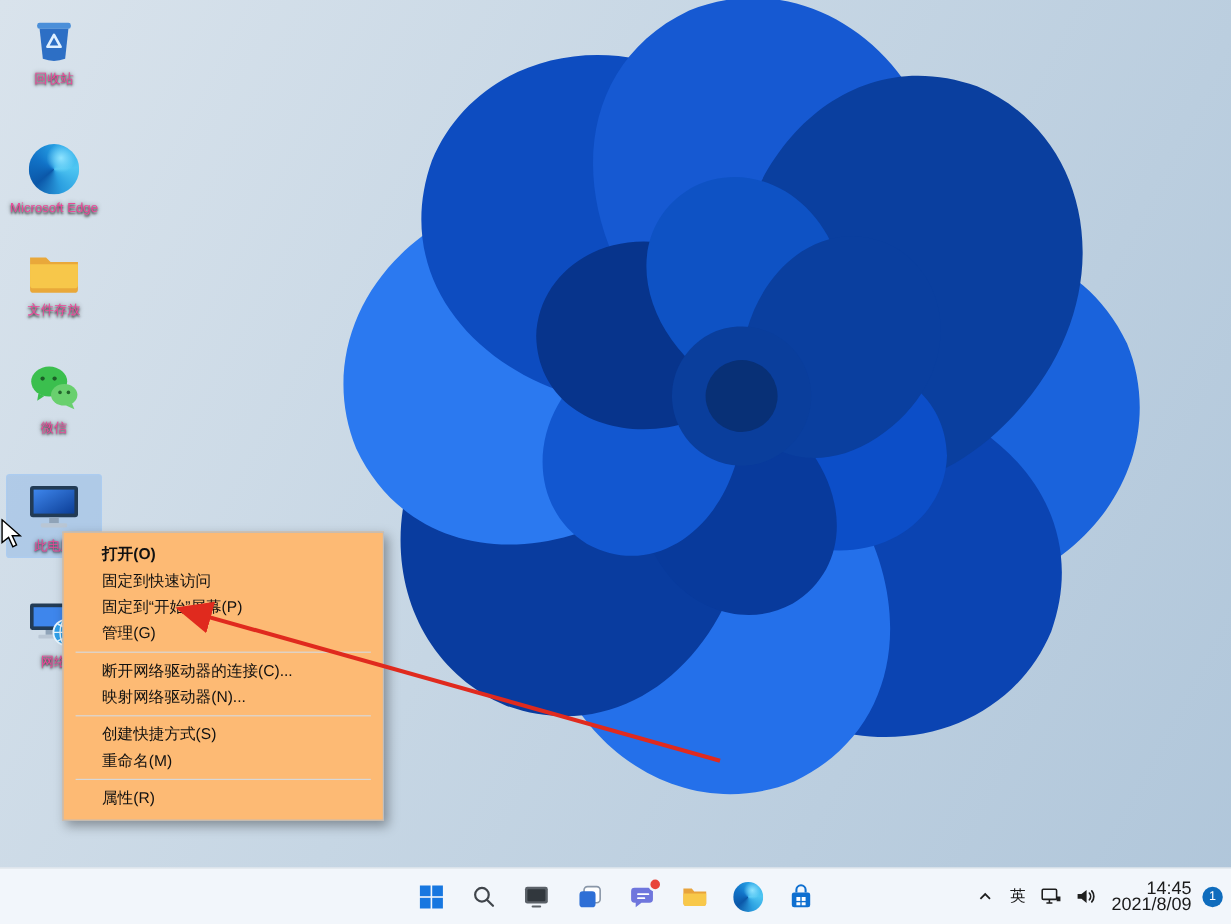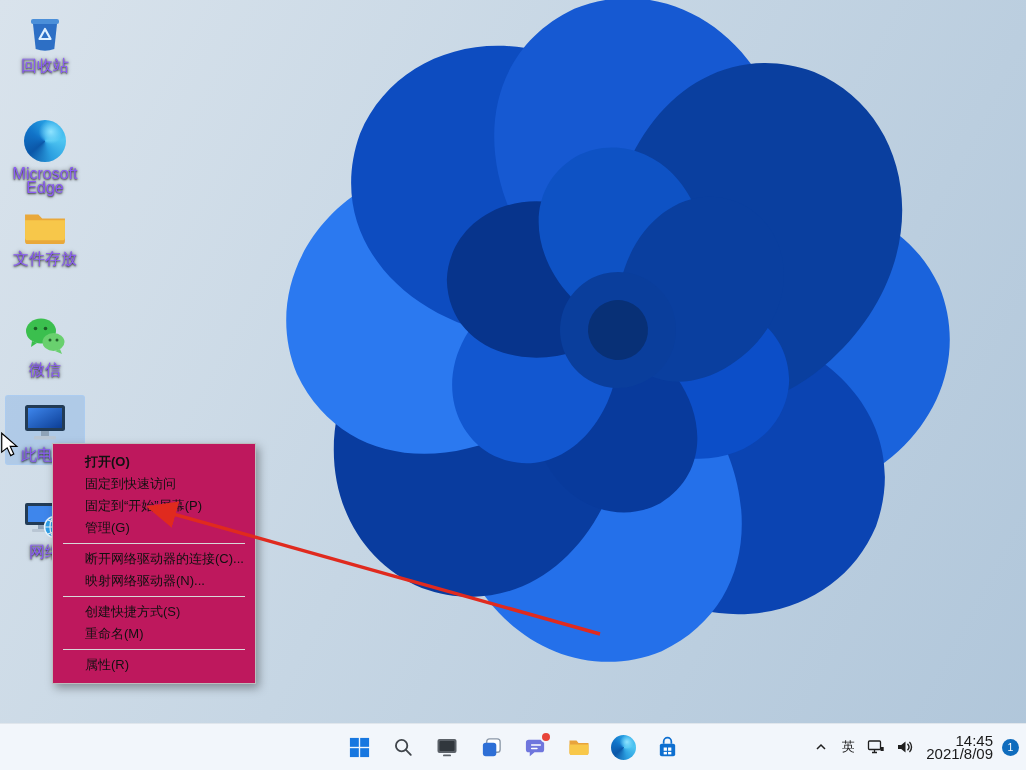--- a/index.html
+++ b/index.html
@@ -14,36 +14,36 @@
 
   
   .dicon {
     position: absolute; left: 5px; width: 80px; padding: 3px 0 2px;
     text-align: center; border-radius: 3px; z-index: 2; cursor: default;
     border: 1px solid transparent;
   }
   .dicon.selected { background: rgba(120,170,230,.38); border: 1px solid rgba(170,205,245,.6); }
   .dicon .img { width: 46px; height: 46px; margin: 0 auto; display: flex; align-items: center; justify-content: center; }
   .dicon .lbl {
-    margin-top: 3px; font-size: 16px; line-height: 14px; color: #8b5cf6;
+    margin-top: 3px; font-size: 11px; line-height: 14px; color: #ec4899;
     text-shadow: 0 1px 2px rgba(0,0,0,.85), 0 0 4px rgba(0,0,0,.45);
     word-break: break-word;
   }
   .edge-circle {
     width: 42px; height: 42px; border-radius: 50%;
     background:
       radial-gradient(circle at 64% 28%, #8fe4ff 0%, rgba(143,228,255,0) 30%),
       conic-gradient(from 230deg, #0b57a8, #1173c8, #2aa7e8, #4fc6f2, #2b9fe0, #0b57a8);
   }
   .edge-circle.small { width: 25px; height: 25px; }
 
   
   .context-menu {
-    position: absolute; left: 52px; top: 443px; width: 204px; z-index: 5;
-    background: #be185d; border: 1px solid #bdbdbd;
+    position: absolute; left: 52px; top: 443px; width: 268px; z-index: 5;
+    background: #fdba74; border: 1px solid #bdbdbd;
     box-shadow: 3px 4px 9px rgba(0,0,0,.35);
     padding: 7px 0; font-size: 13px; color: #111;
   }
   .menu-item { height: 22px; line-height: 22px; padding: 0 18px 0 32px; white-space: nowrap; }
   .menu-item.bold { font-weight: 700; }
   .menu-sep { height: 1px; background: #d8d8d8; margin: 4px 10px; }
 
   
   .arrow-svg, .cursor-svg { position: absolute; pointer-events: none; }
   .arrow-svg { inset: 0; z-index: 6; }
@@ -133,21 +133,21 @@
 <div class="dicon" style="top:199px">
   <div class="img">
     <svg viewBox="0 0 48 40" width="46" height="38">
       <path d="M3 8 h14 l4 4 h24 v24 a3 3 0 0 1 -3 3 h-36 a3 3 0 0 1 -3 -3 z" fill="#e9a83a"></path>
       <path d="M3 14 h42 v18 a3 3 0 0 1 -3 3 h-36 a3 3 0 0 1 -3 -3 z" fill="#f7c74a"></path>
     </svg>
   </div>
   <div class="lbl">文件存放</div>
 </div>
 
-<div class="dicon" style="top:310px">
+<div class="dicon" style="top:297px">
   <div class="img">
     <svg viewBox="0 0 46 46" width="46" height="46">
       <ellipse cx="19" cy="17" rx="15" ry="12.5" fill="#3bbf4e"></ellipse>
       <path d="M10 27 L9 33 L15 29 Z" fill="#3bbf4e"></path>
       <circle cx="13.5" cy="14.5" r="1.8" fill="#1c5e27"></circle>
       <circle cx="23.5" cy="14.5" r="1.8" fill="#1c5e27"></circle>
       <ellipse cx="31.5" cy="28" rx="11" ry="9" fill="#69d06e"></ellipse>
       <path d="M38 35 L40 40 L33 37 Z" fill="#69d06e"></path>
       <circle cx="28" cy="26" r="1.5" fill="#23642c"></circle>
       <circle cx="35" cy="26" r="1.5" fill="#23642c"></circle>

